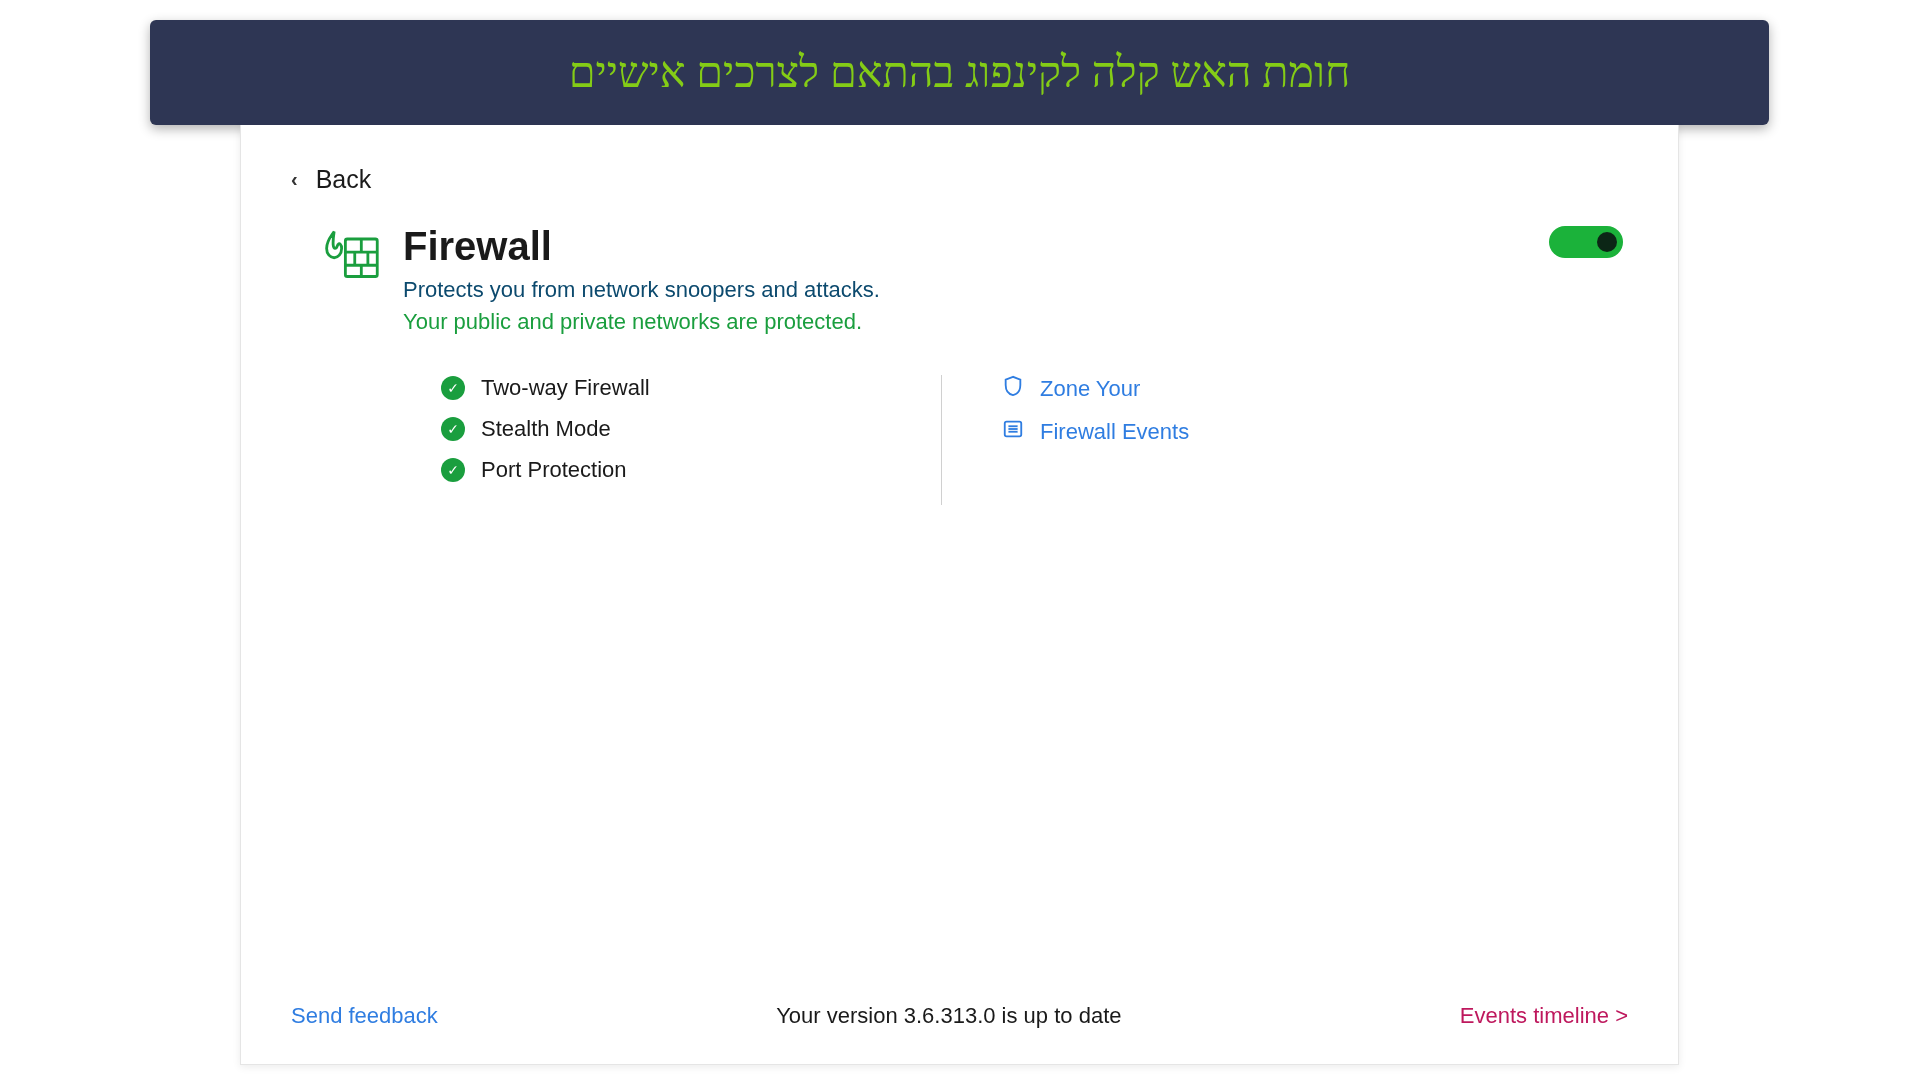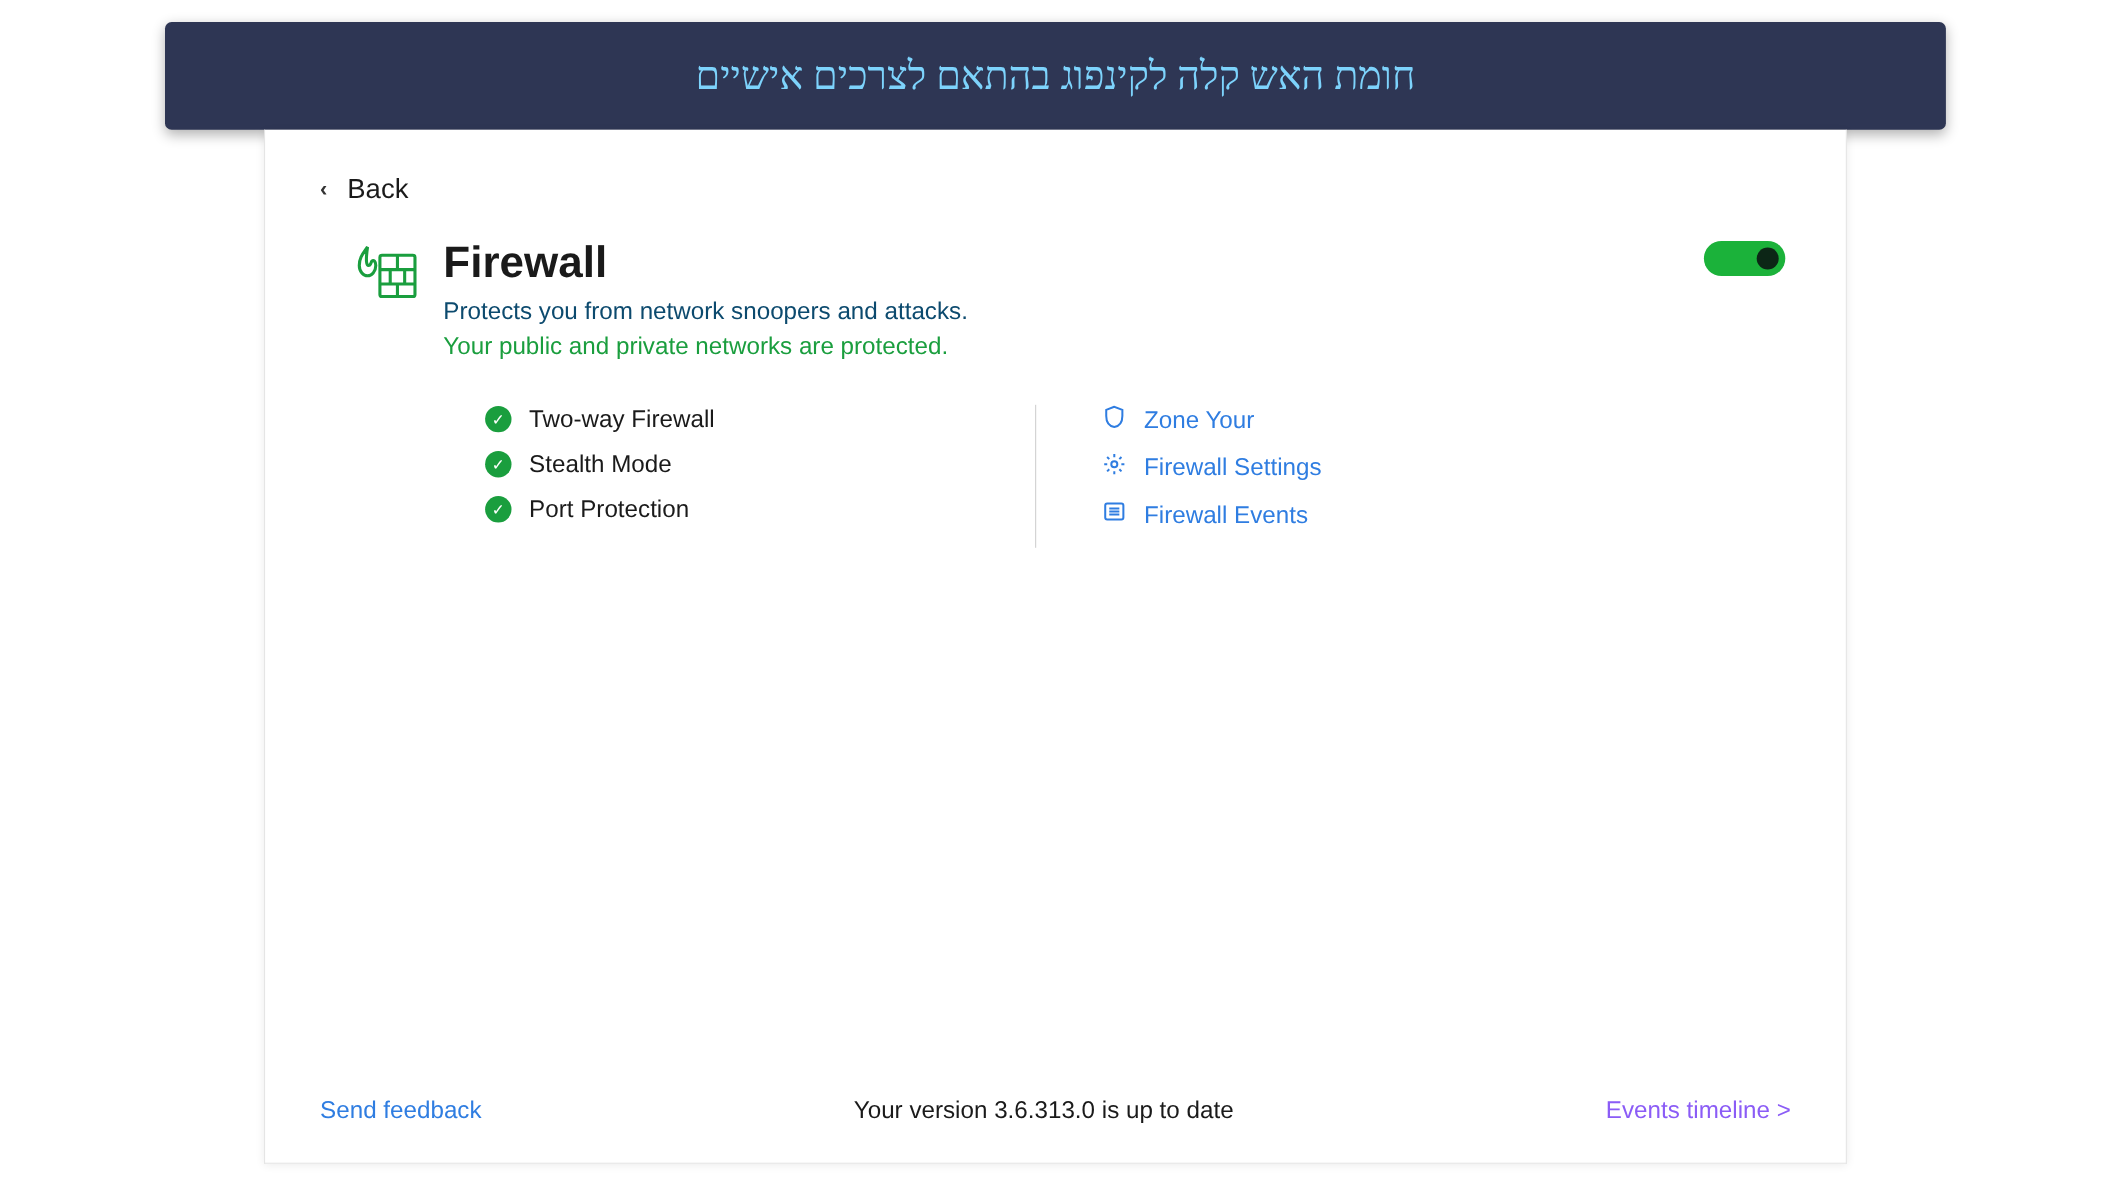--- a/index.html
+++ b/index.html
@@ -9,24 +9,24 @@
     }
     body {
       font-family: -apple-system, BlinkMacSystemFont, "Segoe UI", Arial, sans-serif;
       background: #ffffff;
       width: 1919px;
       height: 1079px;
       position: relative;
     }
     .banner {
       background: #2e3654;
-      color: #7dd3fc;
+      color: #84cc16;
       text-align: center;
       padding: 28px 40px;
-      font-size: 36px;
+      font-size: 43px;
       font-family: "Times New Roman", serif;
       direction: rtl;
       margin: 20px 150px 0 150px;
       border-radius: 6px;
       box-shadow: 0 4px 12px rgba(0,0,0,0.3);
     }
     .app-window {
       margin: 0 240px;
       background: #ffffff;
       height: 940px;
@@ -161,21 +161,21 @@
       margin-top: 24px;
     }
     .footer-left {
       color: #2f7de1;
       cursor: pointer;
     }
     .footer-center {
       color: #1a1a1a;
     }
     .footer-right {
-      color: #8b5cf6;
+      color: #be185d;
       cursor: pointer;
     }
   </style>
 </head>
 <body>
 
 <div class="banner">
   <span>חומת האש קלה לקינפוג בהתאם לצרכים אישיים</span>
 </div>
 
@@ -232,29 +232,20 @@
         <span>
           <svg viewBox="0 0 24 24" fill="none" stroke="#2f7de1" stroke-width="2">
             <path d="M12 2 L4 5 L4 11 C4 17 7 21 12 22 C17 21 20 17 20 11 L20 5 Z"></path>
           </svg>
         </span>
         <span>Zone Your</span>
       </div>
       <div class="link-item">
         <span>
           <svg viewBox="0 0 24 24" fill="none" stroke="#2f7de1" stroke-width="2">
-            <circle cx="12" cy="12" r="3"></circle>
-            <path d="M12 2 L12 5 M12 19 L12 22 M4.9 4.9 L7 7 M17 17 L19.1 19.1 M2 12 L5 12 M19 12 L22 12 M4.9 19.1 L7 17 M17 7 L19.1 4.9"></path>
-          </svg>
-        </span>
-        <span>Firewall Settings</span>
-      </div>
-      <div class="link-item">
-        <span>
-          <svg viewBox="0 0 24 24" fill="none" stroke="#2f7de1" stroke-width="2">
             <rect x="3" y="4" width="18" height="16" rx="2"></rect>
             <line x1="7" y1="9" x2="17" y2="9"></line>
             <line x1="7" y1="12" x2="17" y2="12"></line>
             <line x1="7" y1="15" x2="17" y2="15"></line>
           </svg>
         </span>
         <span>Firewall Events</span>
       </div>
     </div>
   </div>

